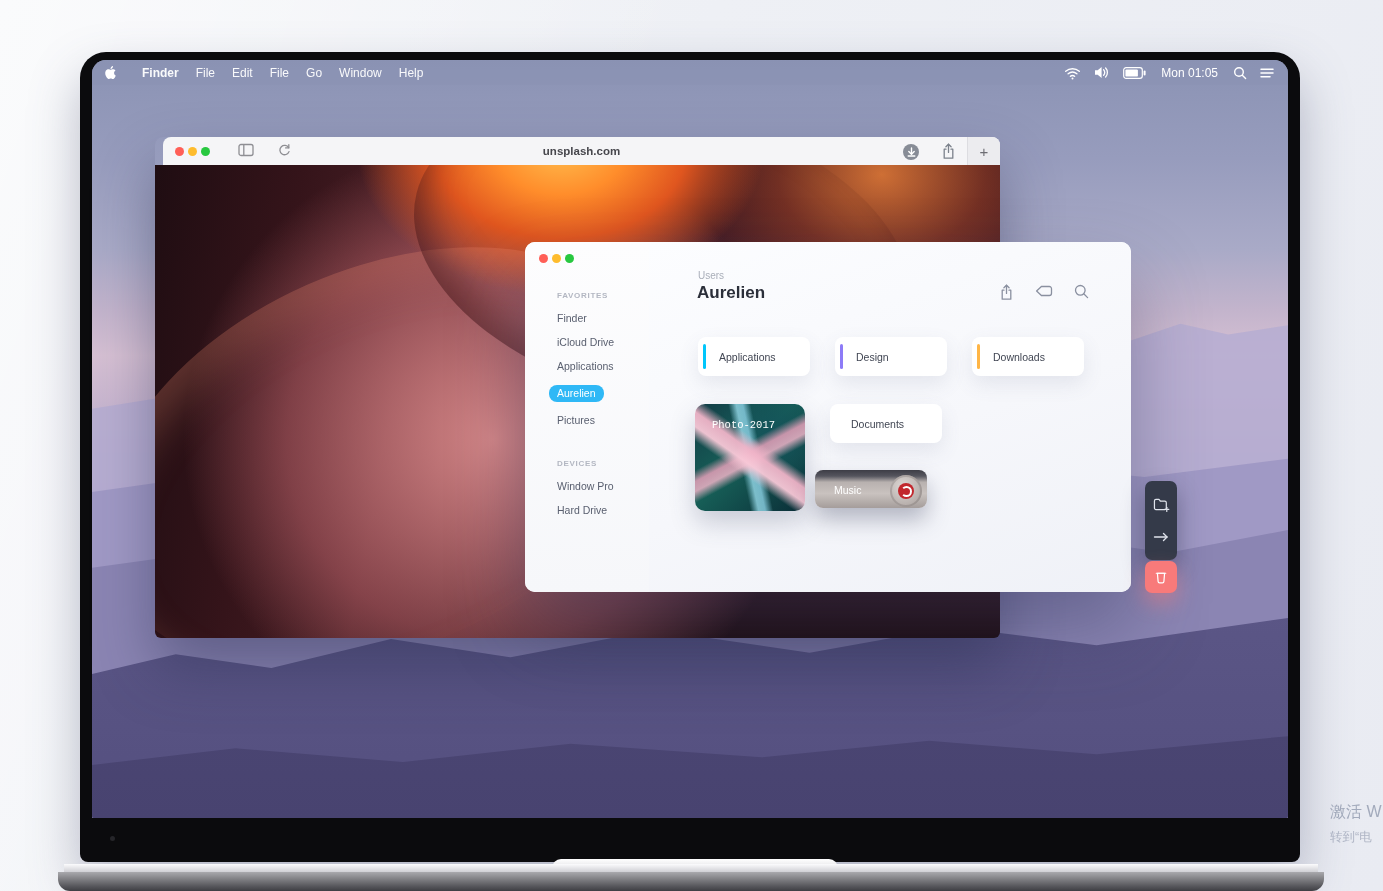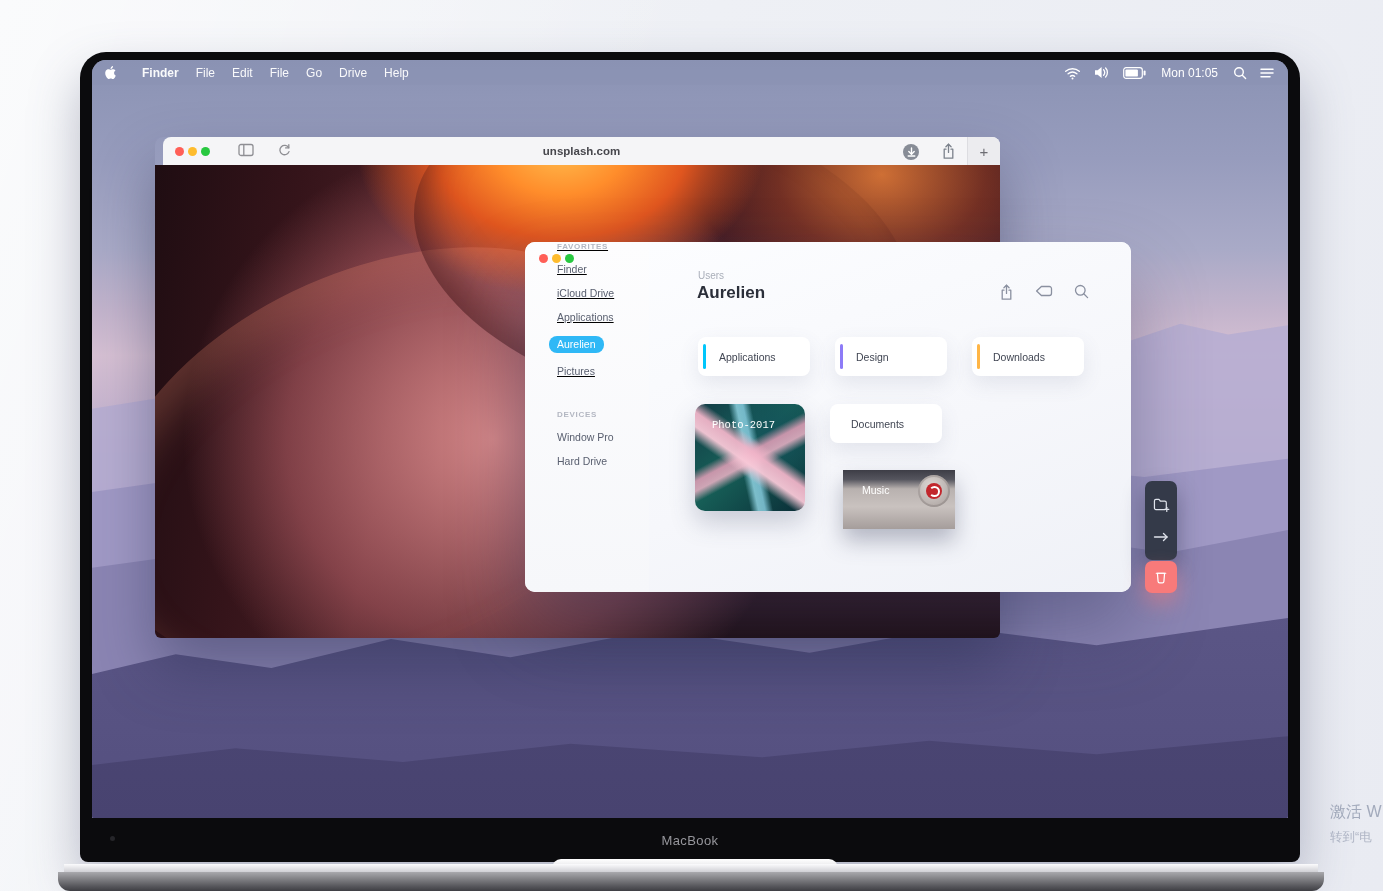--- a/index.html
+++ b/index.html
@@ -75,21 +75,21 @@
   
   .finder{position:absolute;left:525px;top:242px;width:606px;height:350px;border-radius:10px;background:#fff;
     box-shadow:0 38px 75px rgba(52,58,95,.42);}
   .finder-side{position:absolute;left:0;top:0;bottom:0;width:124px;border-radius:10px 0 0 10px;
     background:linear-gradient(180deg,#fdfdfe,#f6f7fa);border-right:1px solid #eef0f4;}
   .finder .lights{left:14px;top:12px;}
   .side-group{margin-left:32px;}
   .side-title{font-size:8px;font-weight:bold;letter-spacing:.7px;color:#b3b7c2;}
   .side-item{font-size:10.5px;color:#5a6070;margin-top:13px;line-height:11px;}
   .side-pill{display:inline-block;background:#2fb8f6;color:#fff;padding:3px 8px;border-radius:8px;margin-left:-8px;}
-  .sg-fav{text-decoration:underline;}
+  .sg-fav{padding-top:49px;}
   .sg-dev{padding-top:33px;}
   .finder-main{position:absolute;left:124px;top:0;right:0;bottom:0;border-radius:0 10px 10px 0;
     background:linear-gradient(160deg,#fcfdff 0%,#f6f7fb 55%,#eff1f7 100%);}
   .fm-eyebrow{position:absolute;left:49px;top:28px;font-size:10px;color:#a9aeb9;}
   .fm-title{position:absolute;left:48px;top:41px;font-size:17px;font-weight:bold;color:#2b2f3a;}
   .fm-icons{position:absolute;right:42px;top:42px;display:flex;gap:21px;color:#8a90a0;}
   .fm-icons .fm-ic{display:flex;}
   .folder-row{position:absolute;left:49px;top:95px;display:flex;gap:25px;}
   .folder-card{position:relative;width:112px;height:39px;background:#fff;border-radius:8px;
     box-shadow:0 8px 20px rgba(90,100,135,.12);display:flex;align-items:center;}
@@ -99,21 +99,21 @@
   .photo-card{position:absolute;left:46px;top:162px;width:110px;height:107px;border-radius:10px;overflow:hidden;
     box-shadow:0 12px 24px rgba(70,80,110,.25);
     background:
       linear-gradient(35deg, rgba(0,0,0,0) 38%, rgba(248,200,215,.95) 46%, rgba(240,180,200,.95) 54%, rgba(0,0,0,0) 62%),
       linear-gradient(-28deg, rgba(0,0,0,0) 40%, rgba(238,178,198,.85) 47%, rgba(230,160,185,.85) 53%, rgba(0,0,0,0) 60%),
       linear-gradient(78deg, rgba(0,0,0,0) 42%, rgba(150,218,234,.8) 48%, rgba(140,210,230,.8) 53%, rgba(0,0,0,0) 59%),
       radial-gradient(circle at 70% 30%, #14525a 0%, rgba(10,50,60,0) 55%),
       linear-gradient(135deg,#123c46 0%,#176058 45%,#0a2d37 100%);}
   .photo-label{position:absolute;left:17px;top:15px;font-size:10.5px;color:#fff;font-family:Liberation Mono, monospace;}
   .docs-card{position:absolute;left:181px;top:162px;}
-  .music-card{position:absolute;left:194px;top:228px;width:112px;height:59px;border-radius:0;overflow:hidden;
+  .music-card{position:absolute;left:166px;top:228px;width:112px;height:38px;border-radius:8px;overflow:hidden;
     box-shadow:0 12px 22px rgba(60,65,95,.35);
     background:linear-gradient(180deg,#3d3d46 0%,#55555e 16%,#b8b1af 32%,#c9c2bf 62%,#a59d9b 100%);}
   .music-label{position:absolute;left:19px;top:14px;font-size:10.5px;color:#fff;}
   .music-cup{position:absolute;right:5px;top:5px;width:32px;height:32px;border-radius:50%;
     background:radial-gradient(circle at 40% 35%,#ddd7d4,#b3aba8 75%);box-shadow:inset 0 0 0 2px rgba(90,85,82,.25);}
   .music-logo{position:absolute;right:13px;top:13px;width:16px;height:16px;border-radius:50%;background:#c2272d;
     display:flex;align-items:center;justify-content:center;}
   .music-logo::after{content:"";width:7px;height:7px;border-radius:50%;border:2px solid #fff;border-left-color:transparent;}
 
   
@@ -152,21 +152,21 @@
         <span class="mb-icon">
           <svg width="13" height="15" viewBox="0 0 24 26" fill="#fff">
               <path d="M12.15 7.9c-.95 0-2.42-1.08-3.96-1.04-2.04.03-3.91 1.18-4.96 3.01-2.12 3.68-.55 9.1 1.52 12.09 1.01 1.45 2.21 3.09 3.79 3.04 1.52-.07 2.09-.99 3.94-.99 1.83 0 2.35.99 3.96.95 1.64-.03 2.68-1.48 3.68-2.95 1.16-1.69 1.64-3.32 1.66-3.41-.04-.01-3.18-1.22-3.22-4.86-.03-3.04 2.48-4.49 2.6-4.56-1.43-2.09-3.62-2.32-4.39-2.38-2-.16-3.68 1.09-4.62 1.09zM15.53 4.83c.84-1.01 1.4-2.43 1.25-3.83-1.21.05-2.66.8-3.53 1.82-.78.9-1.45 2.34-1.27 3.71 1.34.11 2.71-.68 3.55-1.7z"></path>
             </svg>
         </span>
         <span class="menu-item menu-app">Finder</span>
         <span class="menu-item">File</span>
         <span class="menu-item">Edit</span>
         <span class="menu-item">File</span>
         <span class="menu-item">Go</span>
-        <span class="menu-item">Drive</span>
+        <span class="menu-item">Window</span>
         <span class="menu-item">Help</span>
       </div>
       <div class="menu-right">
         <span class="mb-icon">
           <svg width="17" height="14" viewBox="0 0 17 14" fill="none" stroke="#fff" stroke-width="1.4" stroke-linecap="round">
               <path d="M1.7 5.2a10.6 10.6 0 0 1 13.6 0"></path>
               <path d="M4.1 7.8a7 7 0 0 1 8.8 0"></path>
               <path d="M6.4 10.3a3.4 3.4 0 0 1 4.2 0"></path>
               <circle cx="8.5" cy="12.4" r="1" fill="#fff" stroke="none"></circle>
             </svg>
@@ -335,21 +335,20 @@
         </svg>
     </span>
   </div>
   <div class="action-delete">
     <svg width="14" height="16" viewBox="0 0 16 17" fill="none" stroke="#fff" stroke-width="1.4" stroke-linecap="round" stroke-linejoin="round">
         <path d="M3.9 4.2h8.2l-.8 9.4a1.6 1.6 0 0 1-1.6 1.5H6.3a1.6 1.6 0 0 1-1.6-1.5z"></path>
         <path d="M2.6 4.2h10.8"></path>
       </svg>
   </div>
 
-  <div class="device-label">MacBook</div>
   <div class="base-notch"></div>
   <div class="base-top"></div>
   <div class="base-body"></div>
 
   <div class="watermark">
     <div class="wm1">激活 W</div>
     <div class="wm2">转到“电</div>
   </div>
 
 </div>

